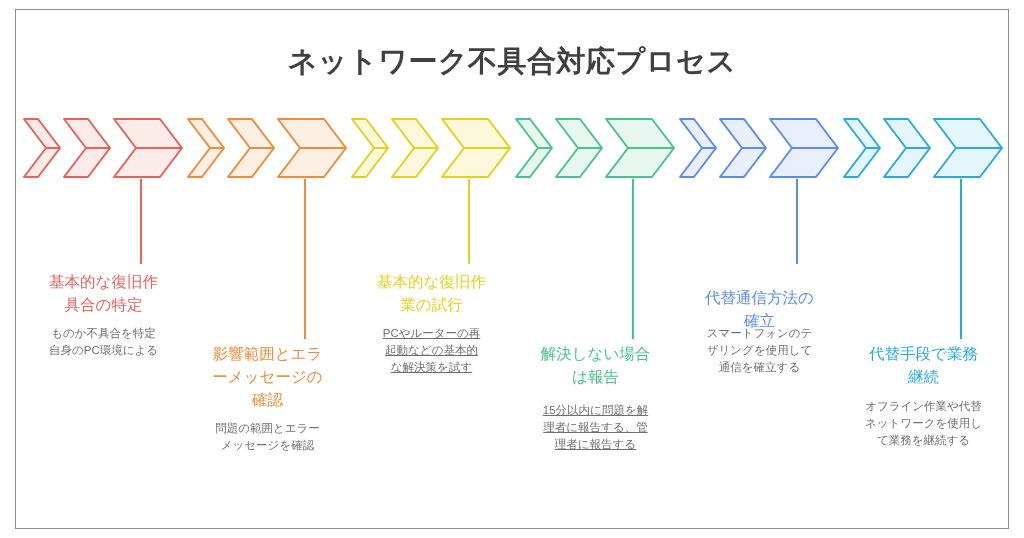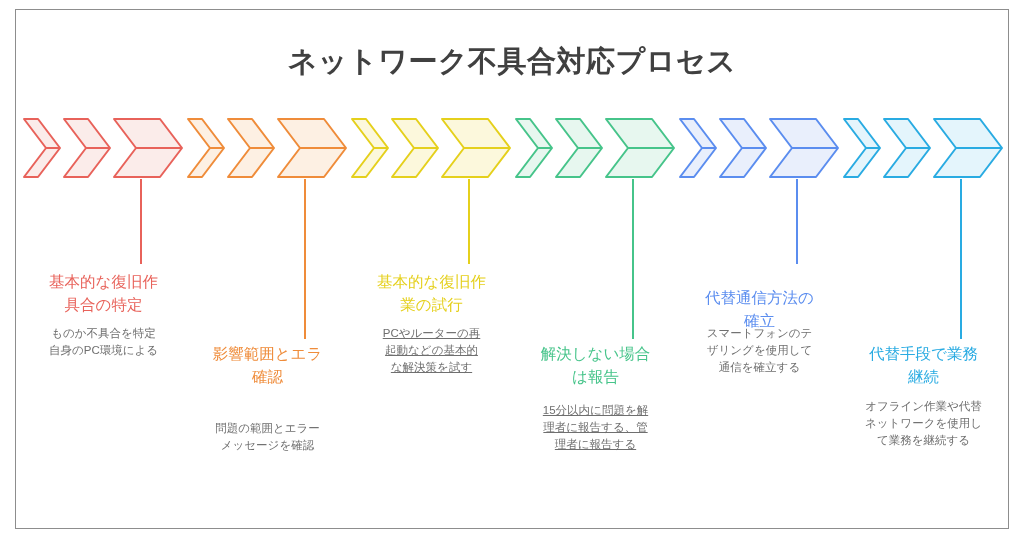--- a/index.html
+++ b/index.html
@@ -148,20 +148,21 @@
             </g>
             <g>
               <path d="M 92 2 L 138 2 L 160 31 L 138 60 L 92 60 L 114 31 Z" fill="#fdf0e3" stroke="#ef8c3a" stroke-width="2" stroke-linejoin="round"></path>
               <line x1="114" y1="31" x2="160" y2="31" stroke="#ef8c3a" stroke-width="2"></line>
             </g>
           </svg>
         </div>
         <div class="connector" style="height: 160px; left: 118px; border-left-color: rgb(239, 140, 58);"></div>
         <div class="step-heading" style="top: 232px; color: rgb(239, 140, 58);">
           <div>影響範囲とエラ</div>
+          <div>ーメッセージの</div>
           <div>確認</div>
         </div>
         <div class="step-body" style="top: 310px;">
           <div>問題の範囲とエラー</div>
           <div>メッセージを確認</div>
         </div>
       </div>
       <div class="step" style="left: 328px;">
         <div class="arrow-group">
           <svg viewBox="0 0 163 62">

